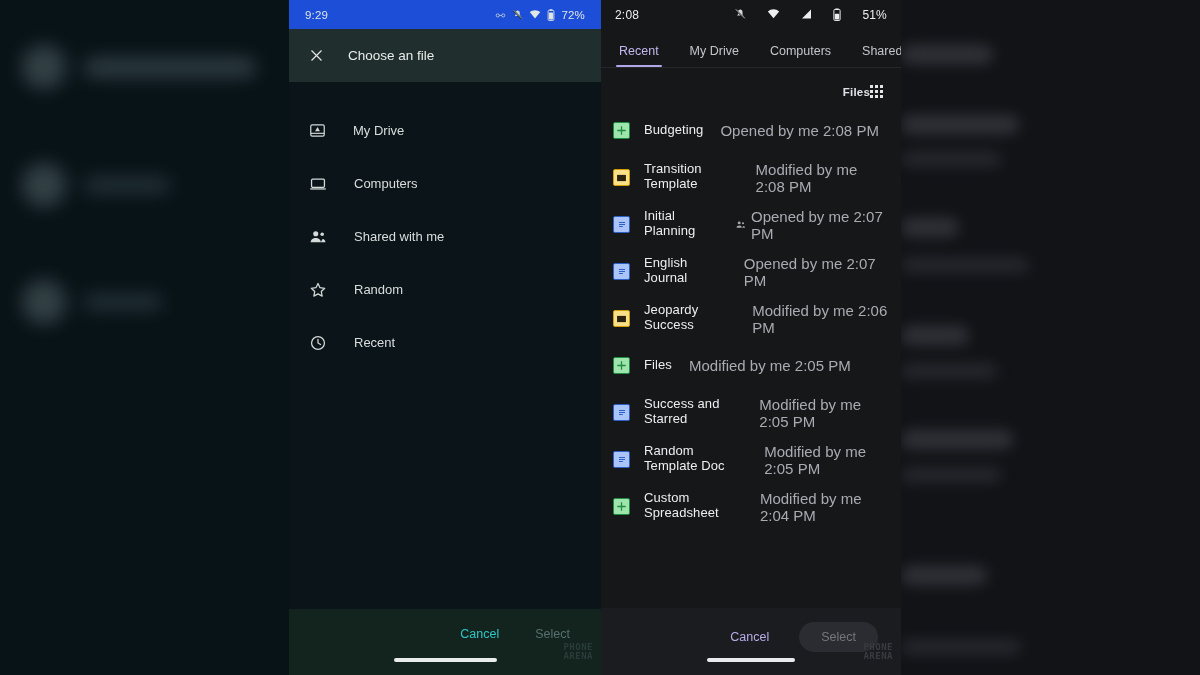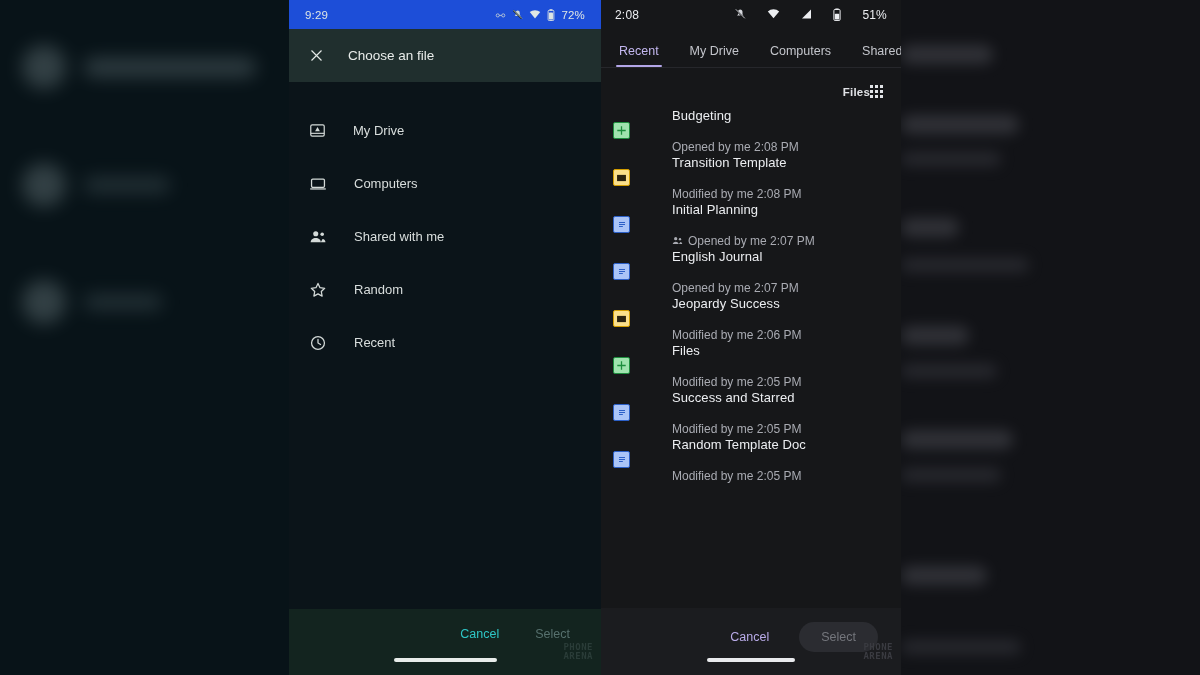--- a/index.html
+++ b/index.html
@@ -86,23 +86,23 @@
     height: 2.5px; border-radius: 2px; background: #b3a6e8;
   }
   .r-files-head {
     display: flex; align-items: center; justify-content: flex-end;
     padding: 17px 18px 9px 12px;
   }
   .r-files-head .lbl { font-size: 11.5px; color: #e0e2e6; font-weight: bold; letter-spacing: .2px; }
   .r-file {
     display: flex; align-items: center; gap: 14px; padding: 0 12px; height: 47px;
   }
-  .r-file .meta { display: flex; flex-direction: column; gap: 17px; min-width: 0; margin-left: 28px; }
+  .r-file .meta { display: flex; flex-direction: row; gap: 17px; min-width: 0; }
   .r-file .name { font-size: 13px; color: #eceef1; letter-spacing: .1px; }
-  .r-file .sub  { font-size: 12px; color: #a9abb2; display: flex; align-items: center; gap: 5px; }
+  .r-file .sub  { font-size: 15px; color: #a9abb2; display: flex; align-items: center; gap: 5px; }
   .r-bottombar {
     position: absolute; left: 0; bottom: 0; width: 100%; height: 67px;
     background: #1b1c1f;
     display: flex; align-items: flex-start; justify-content: flex-end;
     gap: 20px; padding: 14px 23px 0 0;
   }
   .r-cancel { font-size: 12.5px; color: #b9abe8; padding: 8px 10px; }
   .r-select {
     font-size: 12.5px; color: #74767c; background: #2b2c31;
     border-radius: 20px; padding: 8px 22px;
@@ -452,20 +452,33 @@
           </svg>
         </span>
         <span class="meta">
           <span class="name">Random Template Doc</span>
           <span class="sub">
               <span>Modified by me 2:05 PM</span>
             </span>
         </span>
       </div>
 
+      <div class="r-file">
+        <span class="ficon sheets">
+          <svg width="11" height="11" viewBox="0 0 12 12">
+              <path d="M6 1.4v9.2M1.4 6h9.2" stroke="#1e8e3e" stroke-width="1.4"></path>
+            </svg>
+        </span>
+        <span class="meta">
+          <span class="name">Custom Spreadsheet</span>
+          <span class="sub">
+              <span>Modified by me 2:04 PM</span>
+            </span>
+        </span>
+      </div>
 
     </div>
 
     <div class="r-bottombar">
       <span class="r-cancel">Cancel</span>
       <span class="r-select">Select</span>
       <div class="watermark">
         <div>PHONE</div>
         <div>ARENA</div>
       </div>

